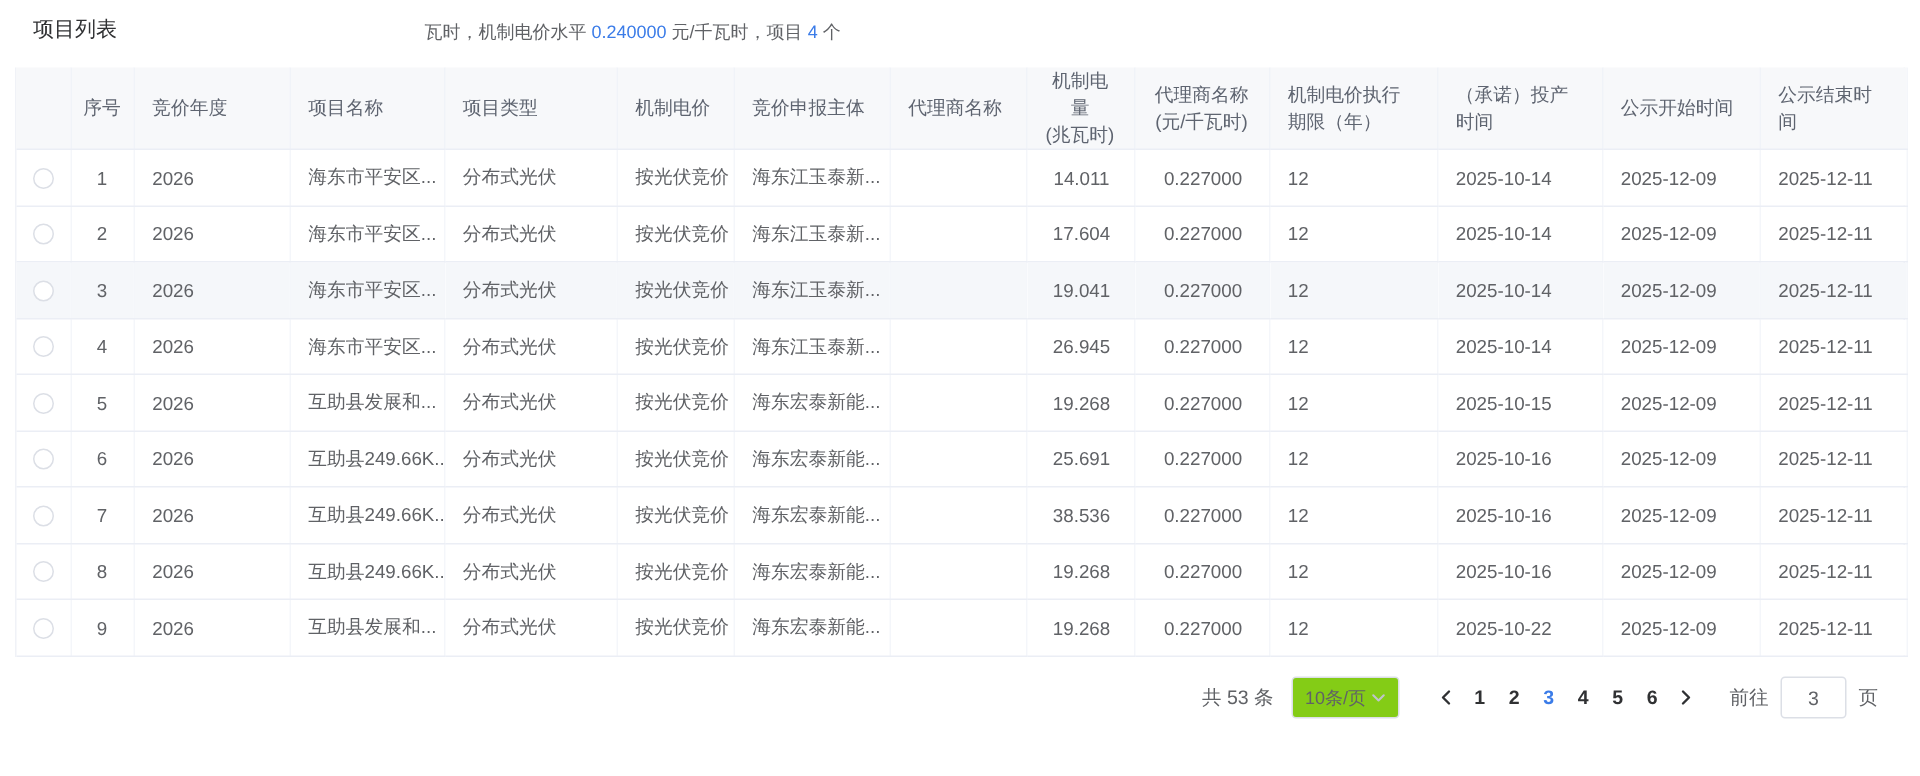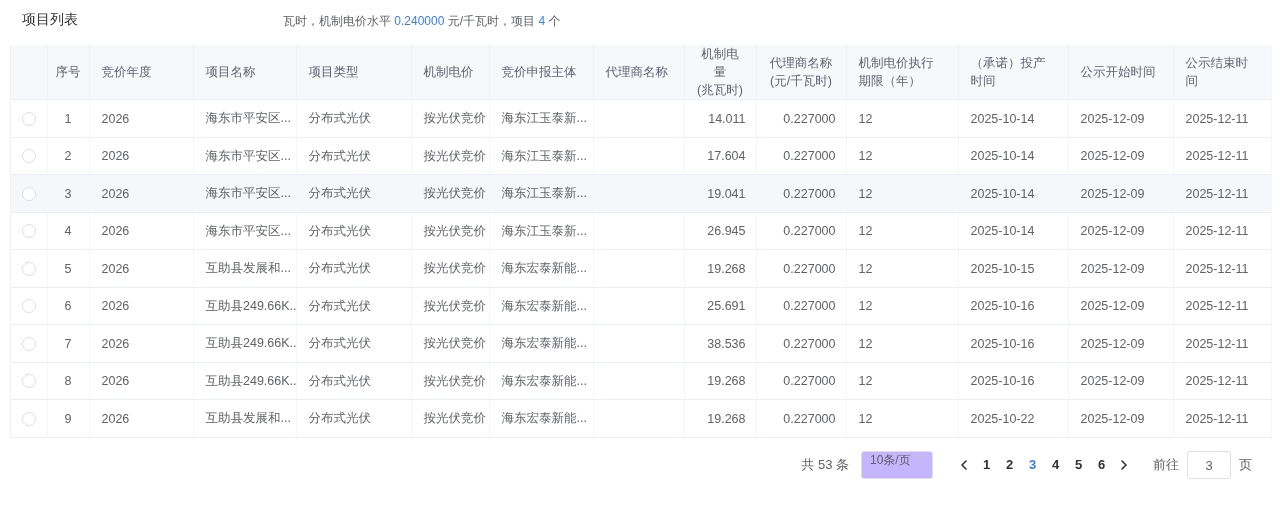--- a/index.html
+++ b/index.html
@@ -28,28 +28,28 @@
     border-bottom:1px solid #ebeef5; border-right:1px solid rgba(235,238,245,.55);
     vertical-align:middle;
   }
   tbody td {
     height:37.5px; padding:0 12px; color:#606266; background:#fff;
     border-bottom:1px solid #ebeef5; border-right:1px solid rgba(235,238,245,.55);
     white-space:nowrap; overflow:hidden; text-overflow:clip; vertical-align:middle;
   }
   th:nth-child(2), td:nth-child(2) { text-align:center; padding:0 4px; }
   th:nth-child(9), th:nth-child(10) { text-align:center; }
-  td:nth-child(9), td:nth-child(10) { text-align:right; padding-right:10px; }
+  td:nth-child(9), td:nth-child(10) { text-align:center; padding-right:10px; }
   tr.hl td { background:#f5f7fa; }
   td.sel-cell { text-align:center; padding:0; }
   .radio { display:inline-block; width:14px; height:14px; border:1px solid #dcdfe6; border-radius:50%; background:#fff; vertical-align:middle; cursor:pointer; }
   
   .footer { height:39px; margin-top:8px; display:flex; align-items:center; justify-content:flex-end; padding-right:28px; font-size:13px; color:#606266; }
   .total { margin-right:12px; }
-  .psize { width:72px; height:28px; border:1px solid #dcdfe6; border-radius:3px; display:flex; justify-content:space-between; padding:0 8px; font-size:12px; color:#606266; margin-right:20px; cursor:pointer; background:#c4b5fd; }
+  .psize { width:72px; height:28px; border:1px solid #dcdfe6; border-radius:3px; display:flex; align-items:center; justify-content:space-between; padding:0 8px; font-size:12px; color:#606266; margin-right:20px; cursor:pointer; background:#84cc16; }
   .pg-arrow { background:none; border:none; padding:0; min-width:22px; height:28px; display:flex; align-items:center; justify-content:center; cursor:pointer; }
   .pager { list-style:none; display:flex; margin:0; padding:0; }
   .pager li { min-width:23px; height:28px; line-height:28px; text-align:center; font-weight:600; color:#303133; cursor:pointer; font-size:13px; }
   .pager li.active { color:var(--accent); }
   .goto-label { margin:0 8px 0 18px; }
   .goto-input { width:44px; height:28px; border:1px solid #dcdfe6; border-radius:3px; text-align:center; font-size:13px; color:#606266; font-family:inherit; outline:none; }
   .goto-unit { margin-left:8px; }
 </style>
 </head>
 <body>

